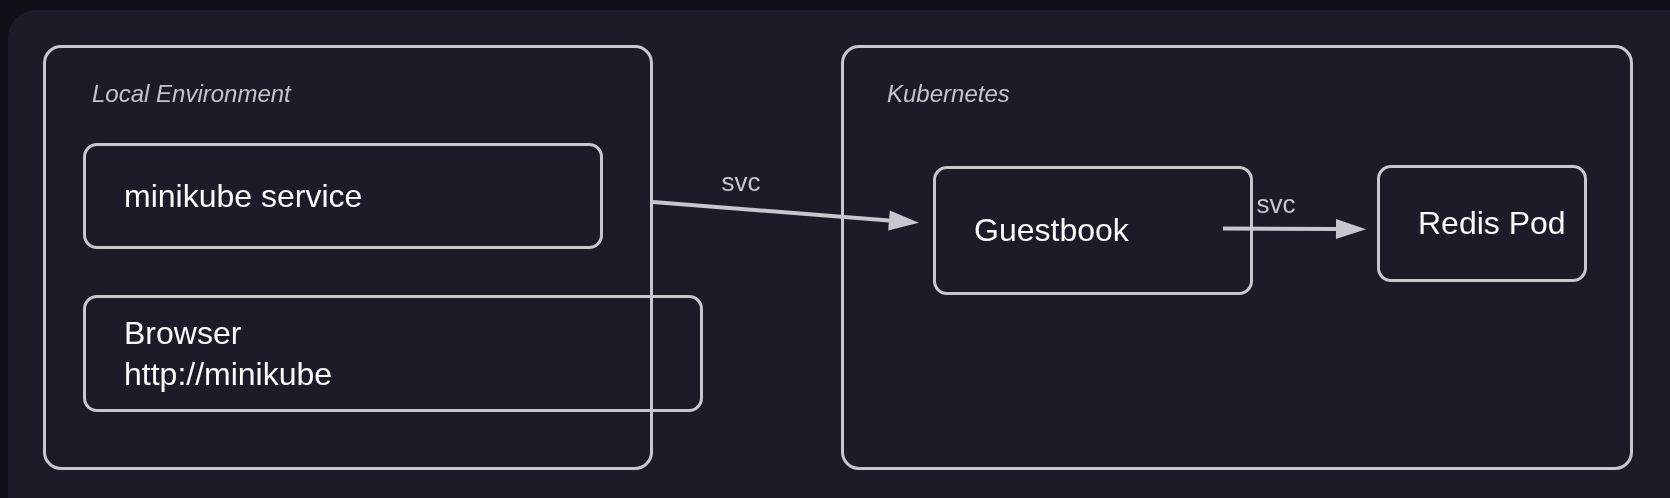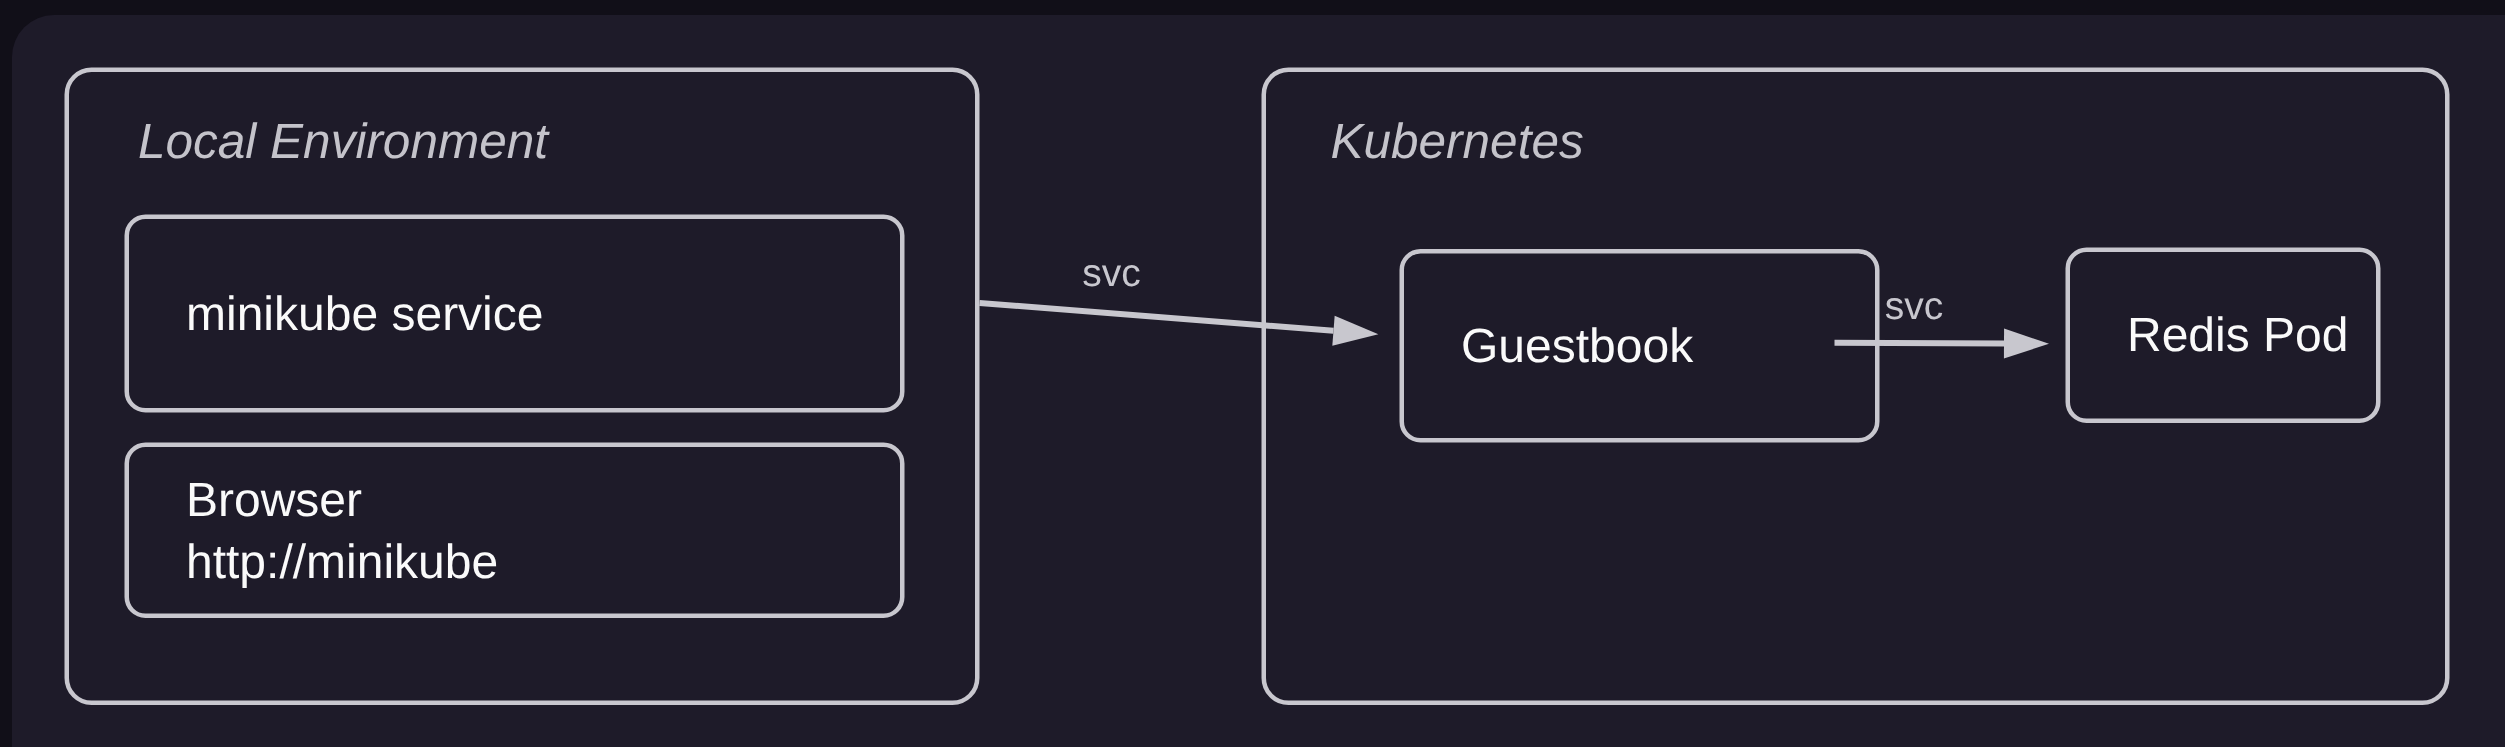--- a/index.html
+++ b/index.html
@@ -29,21 +29,21 @@
     border: 3px solid #c8c7ce;
     border-radius: 18px;
     box-sizing: border-box;
     background: transparent;
   }
   .group-local { left: 43px; top: 45px; width: 610px; height: 425px; }
   .group-k8s   { left: 841px; top: 45px; width: 792px; height: 425px; }
   .group-title {
     position: absolute;
     font-style: italic;
-    font-size: 33px;
+    font-size: 24px;
     line-height: 36px;
     color: #c4c3ca;
     white-space: nowrap;
   }
   .title-local { left: 92px;  top: 76px; }
   .title-k8s   { left: 887px; top: 76px; }
   .node {
     position: absolute;
     border: 3px solid #c8c7ce;
     border-radius: 14px;
@@ -52,22 +52,22 @@
     flex-direction: column;
     justify-content: center;
     padding-left: 38px;
     padding-right: 10px;
     color: #fafafa;
     font-size: 32px;
     line-height: 41px;
     background: transparent;
     white-space: nowrap;
   }
-  .node-minikube  { left: 83px;   top: 143px; width: 520px; height: 132px; }
-  .node-browser   { left: 83px;   top: 295px; width: 520px; height: 117px; }
+  .node-minikube  { left: 83px;   top: 143px; width: 520px; height: 106px; }
+  .node-browser   { left: 83px;   top: 295px; width: 620px; height: 117px; }
   .node-guestbook { left: 933px;  top: 166px; width: 320px; height: 129px; }
   .node-redis     { left: 1377px; top: 165px; width: 210px; height: 117px; }
   .arrow-layer {
     position: absolute;
     left: 0; top: 0;
     width: 1670px;
     height: 498px;
     pointer-events: none;
   }
   .conn-label {

